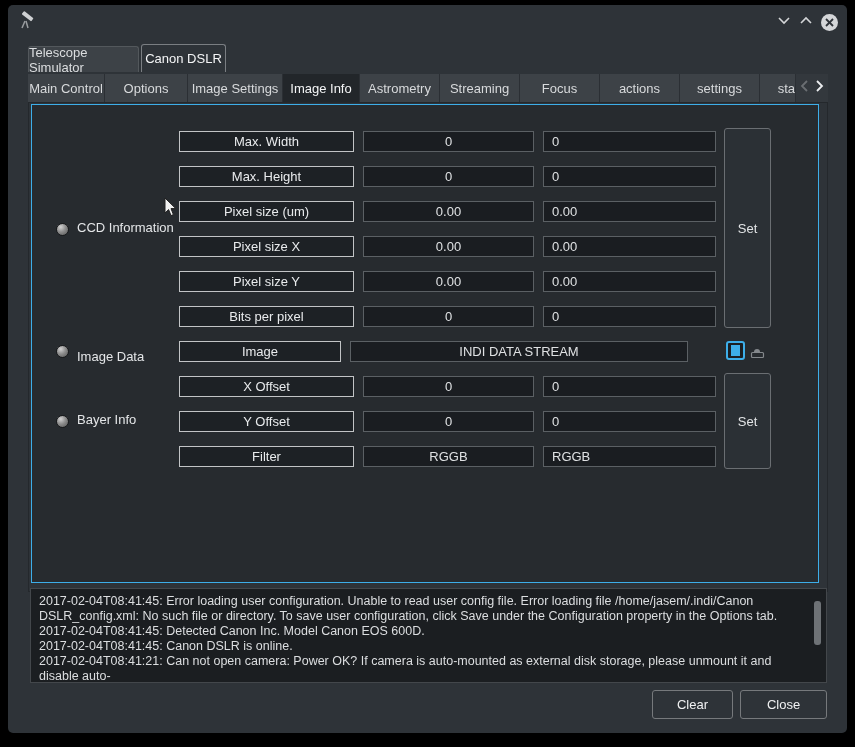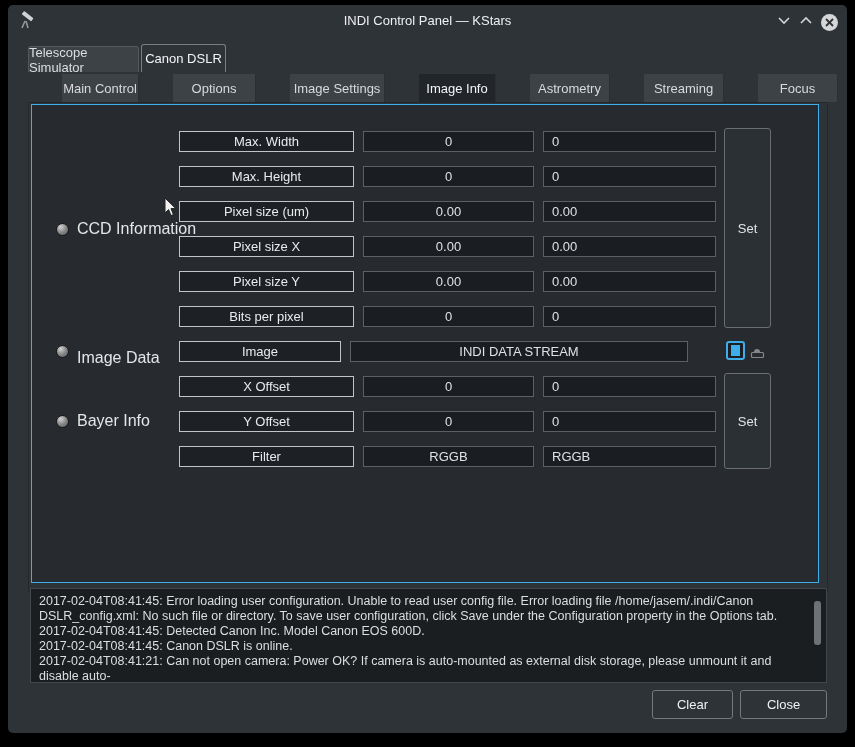--- a/index.html
+++ b/index.html
@@ -22,36 +22,36 @@
     display:flex; align-items:center; justify-content:center;
     border-radius:3px 3px 0 0; }
   .dev-tab.active { top:39px; height:28px; background:#2e3338;
     border-color:#7a7e82; color:#f4f5f6; z-index:3; }
 
   
   .group-strip { position:absolute; left:20px; top:69px; width:800px; height:28px;
     display:flex; }
   .group-tab { height:28px; background:#3d4247; border-right:1px solid #2b2f34;
     font-size:13px; color:#d8dadc; display:flex; align-items:center;
-    justify-content:center; overflow:hidden; white-space:nowrap; flex:none;margin-left:34px; }
+    justify-content:center; overflow:hidden; white-space:nowrap; flex:none; }
   .group-tab.active { background:#22262a; color:#f4f5f6;
     border-right:1px solid #2b2f34; }
   .tab-scroll { height:28px; width:32px; background:#33383d; display:flex;
     align-items:center; justify-content:center; gap:2px; flex:none; }
 
   
   .tab-frame { position:absolute; left:20px; top:97px; width:800px; height:490px;
     border:1px solid #24282c; background:#2e3338; }
   .pane { position:absolute; left:23px; top:99px; width:788px; height:479px;
     background:#272b2f; border:1px solid #3daee9; }
 
   .led { position:absolute; width:13px; height:13px; border-radius:50%;
     border:1px solid #17191b;
     background:radial-gradient(circle at 34% 28%, #d2d2d2, #8e8e8e 45%, #545454 100%); }
-  .grp-label { position:absolute; font-size:16px; color:#e4e6e8; }
+  .grp-label { position:absolute; font-size:13px; color:#e4e6e8; }
 
   .fld-label { position:absolute; height:21px; background:#1d2125;
     border:1px solid #c2c4c6; color:#e9ebed; font-size:13px; display:flex;
     align-items:center; justify-content:center; }
   .fld-current { position:absolute; height:21px; background:#1a1d21;
     border:1px solid #5b6064; color:#dfe1e3; font-size:13px; display:flex;
     align-items:center; justify-content:center; }
   input.fld-target { position:absolute; height:21px; background:#1a1d21;
     border:1px solid #5b6064; color:#dfe1e3; font-size:13px; padding-left:8px;
     font-family:"Liberation Sans", sans-serif; outline:none; }
@@ -86,21 +86,20 @@
 <div class="window">
 
   <div class="titlebar">
     <span class="app-icon">
       <svg width="18" height="20" viewBox="0 0 18 20">
         <rect x="3" y="3" width="12" height="4" rx="1" transform="rotate(38 9 6)" fill="#cfd1d3"></rect>
         <line x1="7" y1="10" x2="4" y2="17" stroke="#9a9da0" stroke-width="1.5"></line>
         <line x1="8" y1="10" x2="10" y2="17" stroke="#9a9da0" stroke-width="1.5"></line>
       </svg>
     </span>
-    <div class="title">INDI Control Panel — KStars</div>
     <span class="winbtn btn-min">
       <svg width="16" height="16" viewBox="0 0 16 16">
           <polyline points="3,5 8,10 13,5" fill="none" stroke="#d4d6d8" stroke-width="1.6"></polyline>
         </svg>
     </span>
     <span class="winbtn btn-max">
       <svg width="16" height="16" viewBox="0 0 16 16">
           <polyline points="3,10 8,5 13,10" fill="none" stroke="#d4d6d8" stroke-width="1.6"></polyline>
         </svg>
     </span>

